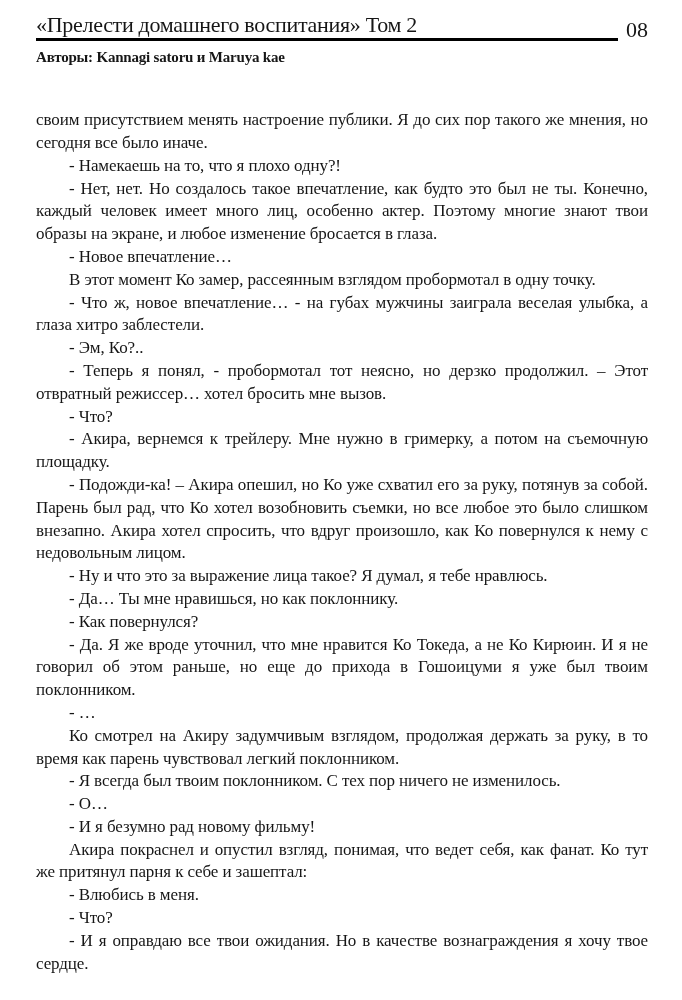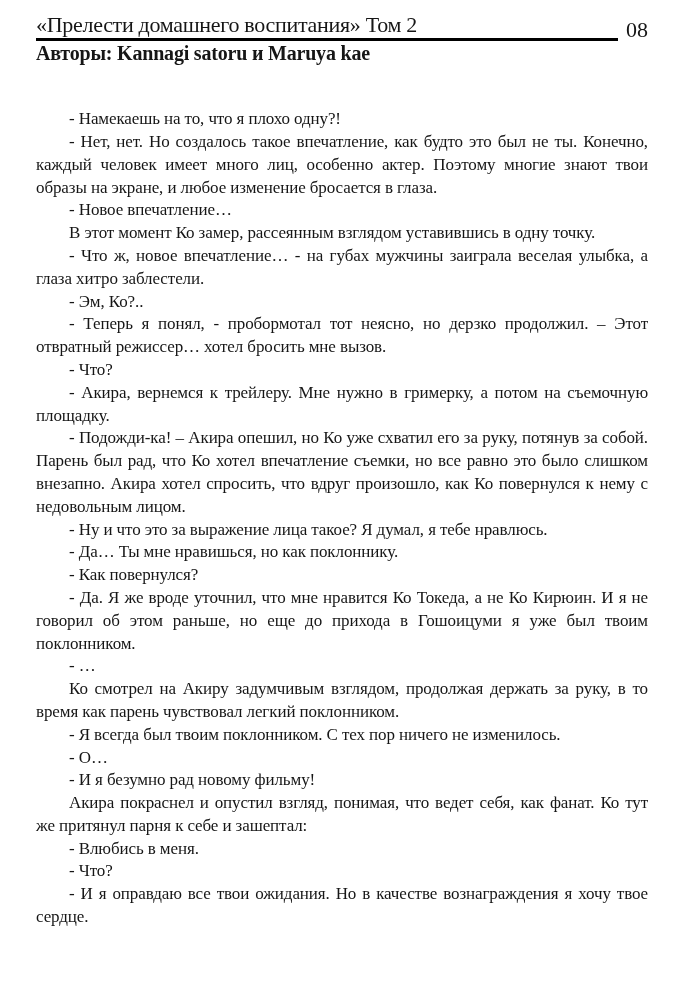--- a/index.html
+++ b/index.html
@@ -39,24 +39,24 @@
     white-space: nowrap;
     line-height: 1.1;
   }
   .page-number {
     font-size: 22px;
     line-height: 1.05;
     margin-left: 8px;
     flex: 0 0 auto;
   }
   .authors {
-    font-size: 20px;
+    font-size: 15px;
     font-weight: bold;
     letter-spacing: -0.2px;
-    margin-top: 1px;
+    margin-top: 8px;
   }
   
   .body-text {
     margin-top: 43px;
   }
   .para {
     margin: 0;
     font-size: 17px;
     line-height: 22.8px;
     text-align: justify;
@@ -77,30 +77,31 @@
       <div class="title-underline">
         <h1 class="title">«Прелести домашнего воспитания» Том 2</h1>
       </div>
       <span class="page-number">08</span>
     </div>
     <div class="authors">Авторы: Kannagi satoru и Maruya kae</div>
   </header>
 
   <main class="body-text">
 
+  <p class="para no-indent">своим присутствием менять настроение публики. Я до сих пор такого же мнения, но сегодня все было иначе.</p>
       <p class="para">- Намекаешь на то, что я плохо одну?!</p>
       <p class="para">- Нет, нет. Но создалось такое впечатление, как будто это был не ты. Конечно, каждый человек имеет много лиц, особенно актер. Поэтому многие знают твои образы на экране, и любое изменение бросается в глаза.</p>
       <p class="para">- Новое впечатление…</p>
-      <p class="para">В этот момент Ко замер, рассеянным взглядом уставившись в одну точку.</p>
+      <p class="para">В этот момент Ко замер, рассеянным взглядом пробормотал в одну точку.</p>
       <p class="para">- Что ж, новое впечатление… - на губах мужчины заиграла веселая улыбка, а глаза хитро заблестели.</p>
       <p class="para">- Эм, Ко?..</p>
       <p class="para">- Теперь я понял, - пробормотал тот неясно, но дерзко продолжил. – Этот отвратный режиссер… хотел бросить мне вызов.</p>
       <p class="para">- Что?</p>
       <p class="para">- Акира, вернемся к трейлеру. Мне нужно в гримерку, а потом на съемочную площадку.</p>
-      <p class="para">- Подожди-ка! – Акира опешил, но Ко уже схватил его за руку, потянув за собой. Парень был рад, что Ко хотел впечатление съемки, но все равно это было слишком внезапно. Акира хотел спросить, что вдруг произошло, как Ко повернулся к нему с недовольным лицом.</p>
+      <p class="para">- Подожди-ка! – Акира опешил, но Ко уже схватил его за руку, потянув за собой. Парень был рад, что Ко хотел возобновить съемки, но все любое это было слишком внезапно. Акира хотел спросить, что вдруг произошло, как Ко повернулся к нему с недовольным лицом.</p>
       <p class="para">- Ну и что это за выражение лица такое? Я думал, я тебе нравлюсь.</p>
       <p class="para">- Да… Ты мне нравишься, но как поклоннику.</p>
       <p class="para">- Как повернулся?</p>
       <p class="para">- Да. Я же вроде уточнил, что мне нравится Ко Токеда, а не Ко Кирюин. И я не говорил об этом раньше, но еще до прихода в Гошоицуми я уже был твоим поклонником.</p>
       <p class="para">- …</p>
       <p class="para">Ко смотрел на Акиру задумчивым взглядом, продолжая держать за руку, в то время как парень чувствовал легкий поклонником.</p>
       <p class="para">- Я всегда был твоим поклонником. С тех пор ничего не изменилось.</p>
       <p class="para">- О…</p>
       <p class="para">- И я безумно рад новому фильму!</p>
       <p class="para">Акира покраснел и опустил взгляд, понимая, что ведет себя, как фанат. Ко тут же притянул парня к себе и зашептал:</p>

